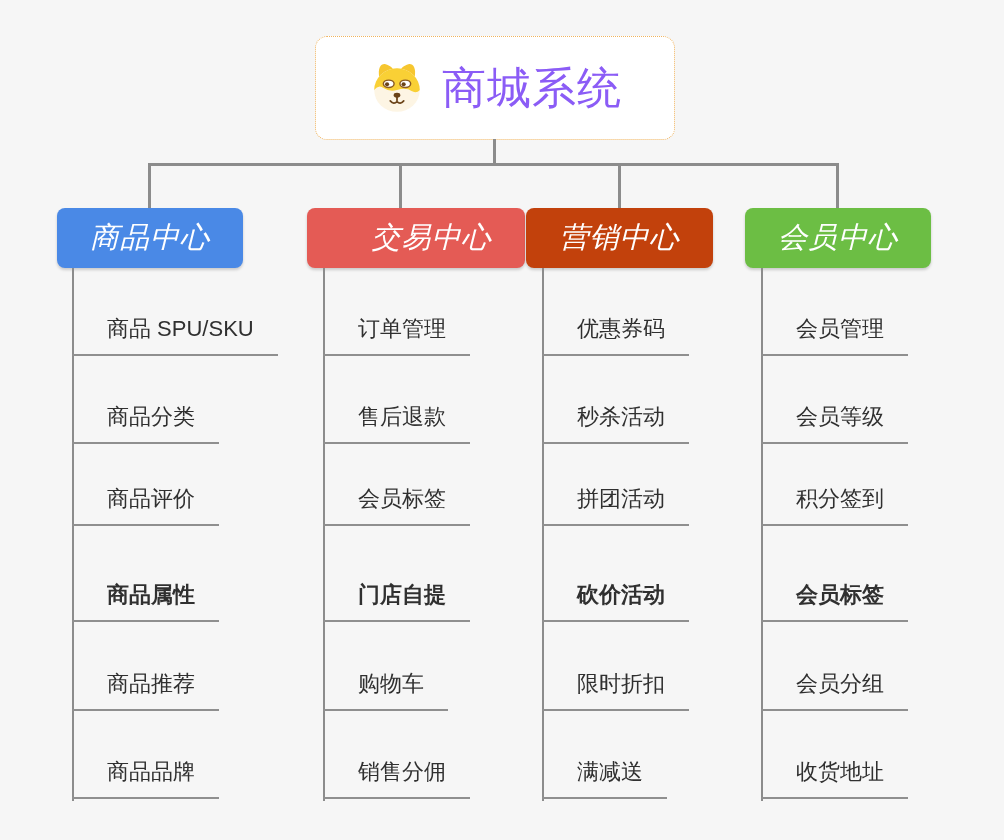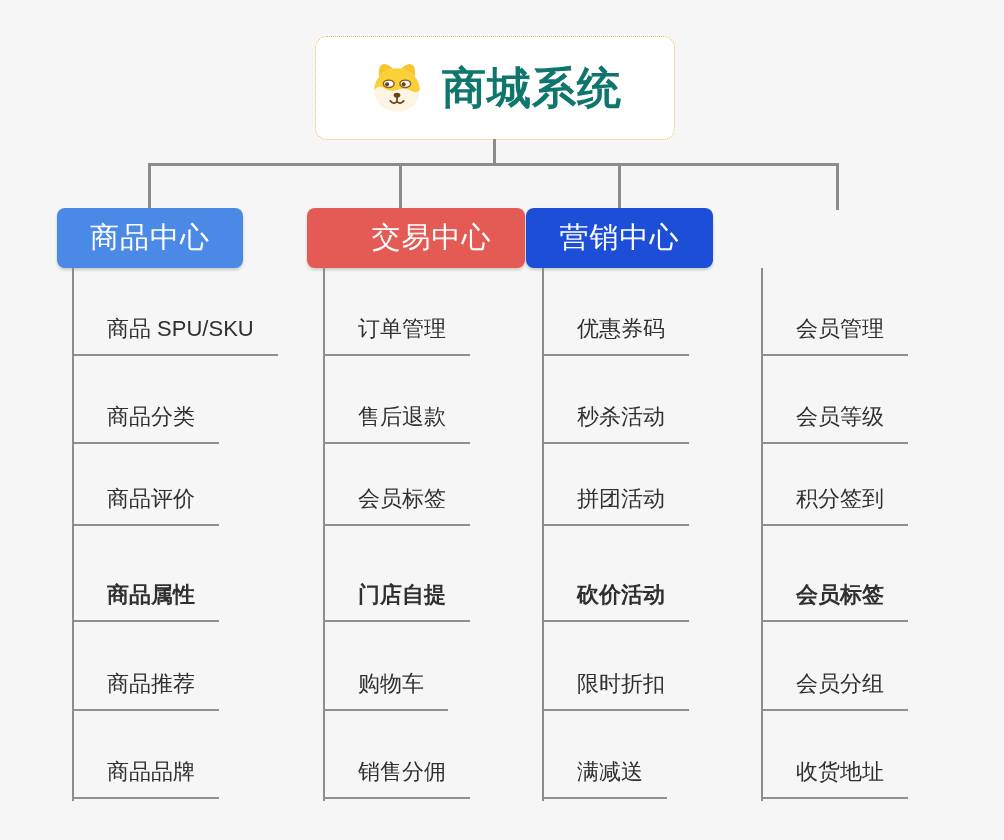--- a/index.html
+++ b/index.html
@@ -2,33 +2,33 @@
 <html><head>
 <meta charset="utf-8">
 <style>
   html,body{margin:0;padding:0;background:#f6f6f6;font-family:"Liberation Sans","DejaVu Sans",sans-serif;}
   .canvas{position:relative;width:1004px;height:840px;background:#f6f6f6;overflow:hidden;}
 
   
   .root{position:absolute;left:315px;top:36px;width:360px;height:104px;background:#ffffff;
         border:1px dotted #f0b45f;border-radius:12px;display:flex;align-items:center;
         justify-content:center;gap:16px;box-sizing:border-box;}
-  .root-label{font-size:44px;font-weight:700;color:#0f766e;letter-spacing:1px;line-height:1;text-align:center;}
+  .root-label{font-size:44px;font-weight:400;color:#8b5cf6;letter-spacing:1px;line-height:1;text-align:center;}
   .dog{width:58px;height:52px;display:inline-flex;}
 
   
   .line{position:absolute;background:#8c8c8c;}
   .stub{left:493px;top:139px;width:3px;height:26px;}
   .bus{left:148px;top:163px;width:691px;height:3px;}
   .drop{top:165px;width:3px;height:45px;}
   .drop-1{left:148px;} .drop-2{left:399px;} .drop-3{left:618px;} .drop-4{left:836px;}
 
   
   .branch{position:absolute;top:208px;height:60px;border-radius:8px;display:flex;align-items:center;
-          justify-content:center;box-shadow:0 2px 3px rgba(0,0,0,.18);}
+          justify-content:center;box-shadow:0 2px 3px rgba(0,0,0,.18);font-style:italic;}
   .branch span{color:#ffffff;font-size:29px;font-weight:500;letter-spacing:1px;}
   .b1{left:57px;width:186px;}
   .b2{left:307px;width:187px;}
   .b3{left:526px;width:187px;}
   .b4{left:745px;width:186px;}
 
   
   .col{position:absolute;top:268px;width:250px;height:533px;}
   .col-1{left:72px;} .col-2{left:323px;} .col-3{left:542px;} .col-4{left:761px;}
   .col-line{position:absolute;left:0;top:0;width:2px;height:533px;background:#8c8c8c;}
@@ -72,22 +72,25 @@
   <div class="line drop drop-2"></div>
   <div class="line drop drop-3"></div>
   <div class="line drop drop-4"></div>
 
   <div class="branch b1" style="background-color: rgb(74, 137, 230);">
     <span>商品中心</span>
   </div>
   <div class="branch b2" style="background-color: rgb(228, 91, 85); padding-left: 31px;">
     <span>交易中心</span>
   </div>
-  <div class="branch b3" style="background-color: #1d4ed8;">
+  <div class="branch b3" style="background-color: #c2410c;">
     <span>营销中心</span>
+  </div>
+  <div class="branch b4" style="background-color: rgb(108, 190, 68);">
+    <span>会员中心</span>
   </div>
 
   <div class="col col-1">
     <div class="col-line"></div>
     <div class="leaf">商品 SPU/SKU</div>
     <div class="leaf">商品分类</div>
     <div class="leaf">商品评价</div>
     <div class="leaf">商品属性</div>
     <div class="leaf">商品推荐</div>
     <div class="leaf">商品品牌</div>

